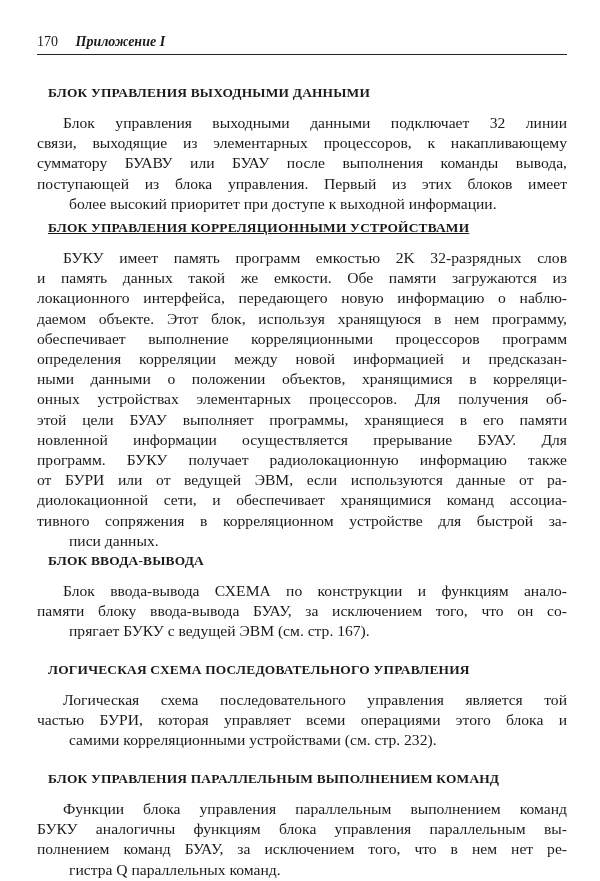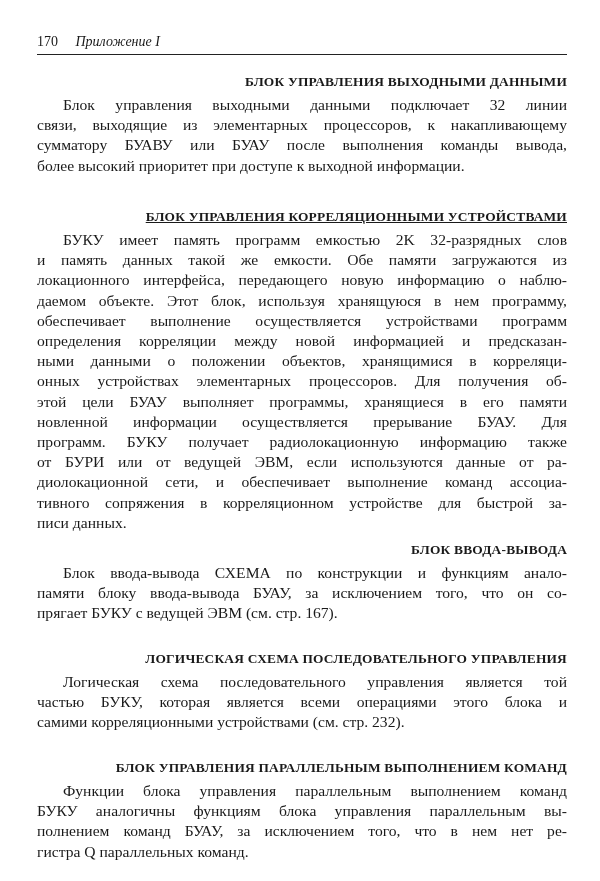--- a/index.html
+++ b/index.html
@@ -7,95 +7,96 @@
     width: 600px; height: 881px; background: #ffffff; color: #1a1a1a;
     font-family: "Liberation Serif", "DejaVu Serif", serif;
     position: relative; overflow: hidden;
   }
   .page { position: absolute; left: 37px; top: 0; width: 530px; }
   .running-head {
     position: absolute; top: 33px; left: 0; width: 530px;
     font-size: 14px; line-height: 18px;
   }
   .running-head .pg { display: inline-block; margin-right: 14px; text-align: right; }
-  .running-head .title { font-style: italic; font-weight: normal; }
+  .running-head .title { font-style: italic; font-weight: bold; }
   .rule {
     position: absolute; top: 54px; left: 0; width: 530px; height: 0;
     border-top: 1.3px solid #222;
   }
   .section { position: absolute; left: 0; width: 530px; }
   .heading {
-    text-align: right; font-size: 13.4px; line-height: 18px;
-    letter-spacing: 0.2px; margin: 0; white-space: nowrap;
+    text-align: left; font-size: 13.4px; line-height: 18px;
+    letter-spacing: 0.2px; margin: 11px; white-space: nowrap;
   }
   .heading.bold { font-weight: bold; text-decoration: underline; }
   .para {
     margin: 4px 0 0 0; font-size: 15.6px; line-height: 20.2px;
     text-align: justify; text-align-last: left;
   }
   .para .line { display: block; text-align: justify; text-align-last: justify; white-space: nowrap; }
-  .para .line.last { text-align-last: left; }
+  .para .line.last { text-align-last: left; margin-left: 32px; }
   .para .line.first { text-indent: 26px; }
 </style>
 </head>
 <body>
 
 <div class="page">
 
   <div class="running-head">
     <span class="pg">170</span>
     <span class="title">Приложение I</span>
   </div>
   <div class="rule"></div>
 
   <div class="section" style="top:73px;">
     <h2 class="heading">БЛОК УПРАВЛЕНИЯ ВЫХОДНЫМИ ДАННЫМИ</h2>
     <div class="para">
       <span class="line first">Блок управления выходными данными подключает 32 линии</span>
       <span class="line">связи, выходящие из элементарных процессоров, к накапливающему</span>
       <span class="line">сумматору БУАВУ или БУАУ после выполнения команды вывода,</span>
+      <span class="line">поступающей из блока управления. Первый из этих блоков имеет</span>
       <span class="line last">более высокий приоритет при доступе к выходной информации.</span>
     </div>
   </div>
 
   <div class="section" style="top:208px;">
     <h2 class="heading bold">БЛОК УПРАВЛЕНИЯ КОРРЕЛЯЦИОННЫМИ УСТРОЙСТВАМИ</h2>
     <div class="para">
       <span class="line first">БУКУ имеет память программ емкостью 2K 32-разрядных слов</span>
       <span class="line">и память данных такой же емкости. Обе памяти загружаются из</span>
       <span class="line">локационного интерфейса, передающего новую информацию о наблю-</span>
       <span class="line">даемом объекте. Этот блок, используя хранящуюся в нем программу,</span>
-      <span class="line">обеспечивает выполнение осуществляется устройствами программ</span>
+      <span class="line">обеспечивает выполнение корреляционными процессоров программ</span>
       <span class="line">определения корреляции между новой информацией и предсказан-</span>
       <span class="line">ными данными о положении объектов, хранящимися в корреляци-</span>
       <span class="line">онных устройствах элементарных процессоров. Для получения об-</span>
       <span class="line">этой цели БУАУ выполняет программы, хранящиеся в его памяти</span>
       <span class="line">новленной информации осуществляется прерывание БУАУ. Для</span>
       <span class="line">программ. БУКУ получает радиолокационную информацию также</span>
       <span class="line">от БУРИ или от ведущей ЭВМ, если используются данные от ра-</span>
-      <span class="line">диолокационной сети, и обеспечивает выполнение команд ассоциа-</span>
+      <span class="line">диолокационной сети, и обеспечивает хранящимися команд ассоциа-</span>
       <span class="line">тивного сопряжения в корреляционном устройстве для быстрой за-</span>
       <span class="line last">писи данных.</span>
     </div>
   </div>
 
   <div class="section" style="top:541px;">
     <h2 class="heading">БЛОК ВВОДА-ВЫВОДА</h2>
     <div class="para">
       <span class="line first">Блок ввода-вывода СХЕМА по конструкции и функциям анало-</span>
       <span class="line">памяти блоку ввода-вывода БУАУ, за исключением того, что он со-</span>
       <span class="line last">прягает БУКУ с ведущей ЭВМ (см. стр. 167).</span>
     </div>
   </div>
 
   <div class="section" style="top:650px;">
     <h2 class="heading">ЛОГИЧЕСКАЯ СХЕМА ПОСЛЕДОВАТЕЛЬНОГО УПРАВЛЕНИЯ</h2>
     <div class="para">
       <span class="line first">Логическая схема последовательного управления является той</span>
-      <span class="line">частью БУКУ, которая является всеми операциями этого блока и</span>
+      <span class="line">частью БУРИ, которая управляет всеми операциями этого блока и</span>
       <span class="line last">самими корреляционными устройствами (см. стр. 232).</span>
     </div>
   </div>
 
   <div class="section" style="top:759px;">
     <h2 class="heading">БЛОК УПРАВЛЕНИЯ ПАРАЛЛЕЛЬНЫМ ВЫПОЛНЕНИЕМ КОМАНД</h2>
     <div class="para">
       <span class="line first">Функции блока управления параллельным выполнением команд</span>
       <span class="line">БУКУ аналогичны функциям блока управления параллельным вы-</span>
       <span class="line">полнением команд БУАУ, за исключением того, что в нем нет ре-</span>

